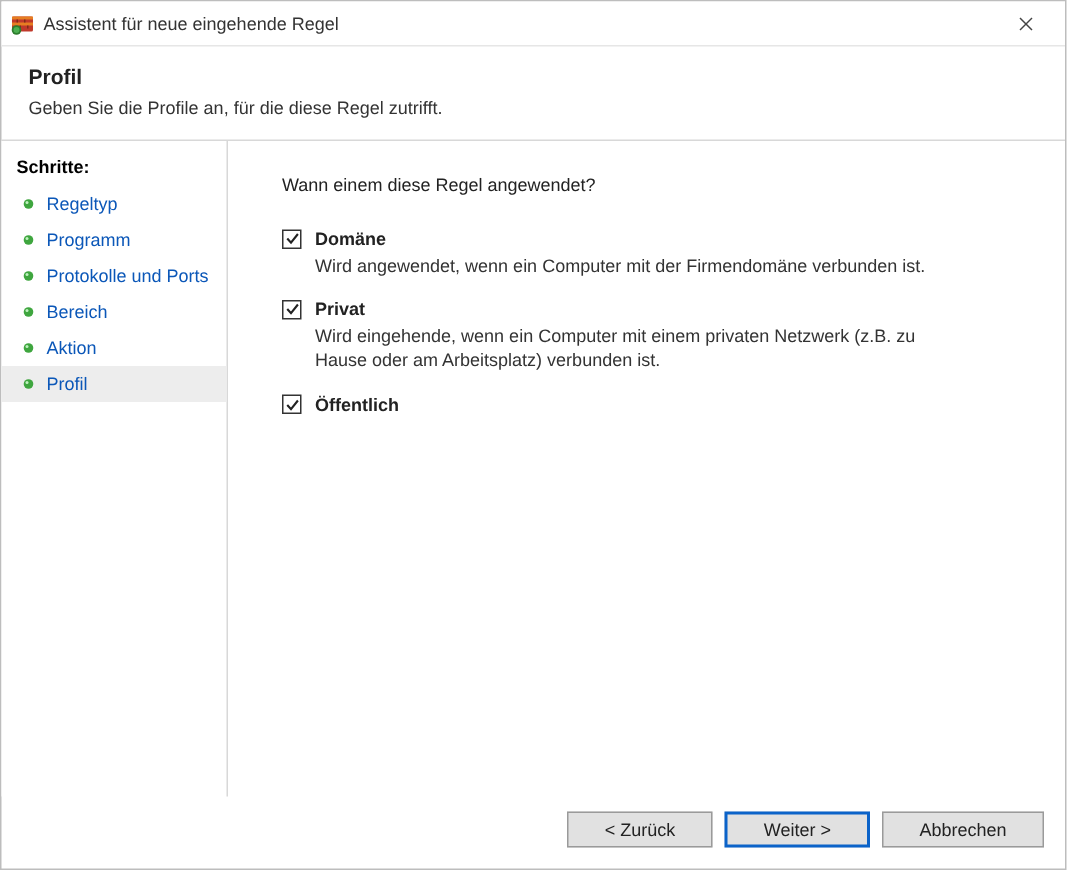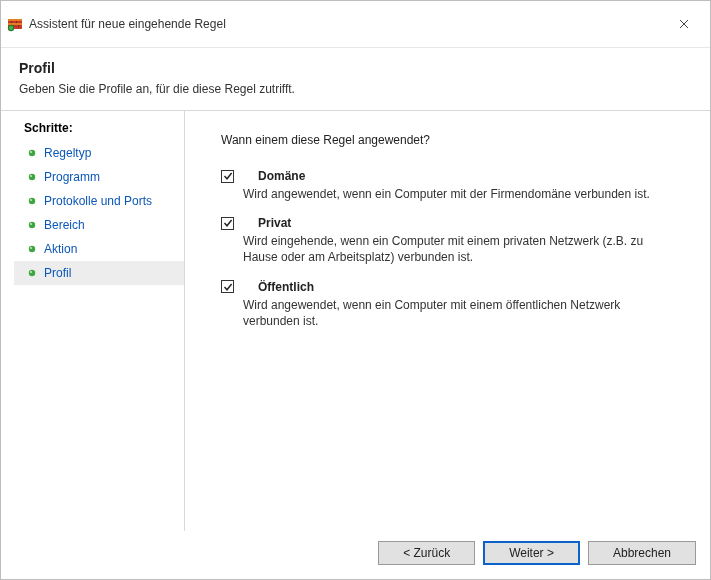--- a/index.html
+++ b/index.html
@@ -13,21 +13,21 @@
   .window {
     width: 711px;
     height: 580px;
     border: 1px solid #bdbdbd;
     background: #fff;
     display: flex;
     flex-direction: column;
     position: relative;
   }
   .titlebar {
-    height: 47px;
+    height: 30px;
     display: flex;
     align-items: center;
     padding: 0 6px;
     background: #fff;
     border-bottom: 1px solid #e6e6e6;
   }
   .titlebar .icon {
     width: 16px; height: 16px;
     margin-right: 6px;
     flex-shrink: 0;
@@ -58,23 +58,23 @@
     margin: 0;
     font-size: 12px;
     color: #333;
   }
   .body {
     flex: 1;
     display: flex;
     min-height: 0;
   }
   .sidebar {
-    width: 184px;
+    width: 151px;
     border-right: 1px solid #d8d8d8;
-    padding: 6px 0 0 13px;
+    padding: 6px 0 0 0;
     background: #fff;
   }
   .sidebar-title {
     font-weight: 700;
     font-size: 12px;
     padding: 4px 10px 6px 10px;
   }
   .step {
     display: flex;
     padding: 5px 10px 5px 14px;
@@ -95,21 +95,21 @@
     color: #222;
     overflow: auto;
   }
   .question {
     margin-bottom: 22px;
   }
   .profile-item { margin-bottom: 14px; }
   .profile-head {
     display: flex;
     align-items: center;
-    gap: 24px;
+    gap: 9px;
     font-weight: 700;
     margin-bottom: 3px;
   }
   .profile-desc {
     margin-left: 22px;
     color: #333;
     line-height: 1.35;
     max-width: 430px;
   }
   .checkbox {
@@ -255,21 +255,20 @@
           </div>
           <div class="profile-item">
             <div class="profile-head">
               <span class="checkbox">
                 <svg viewBox="0 0 10 10">
                   <polyline points="1.5,5 4,7.8 8.6,2" fill="none" stroke="#222" stroke-width="1.4"></polyline>
                 </svg>
               </span>
               <span>Öffentlich</span>
             </div>
-            <div class="profile-desc">Wird angewendet, wenn ein Computer mit einem öffentlichen Netzwerk verbunden ist.</div>
           </div>
         </div>
     </div>
   </div>
 
   <div class="footer">
     <button class="btn">&lt; Zurück</button>
     <button class="btn default">Weiter &gt;</button>
     <button class="btn">Abbrechen</button>
   </div>

